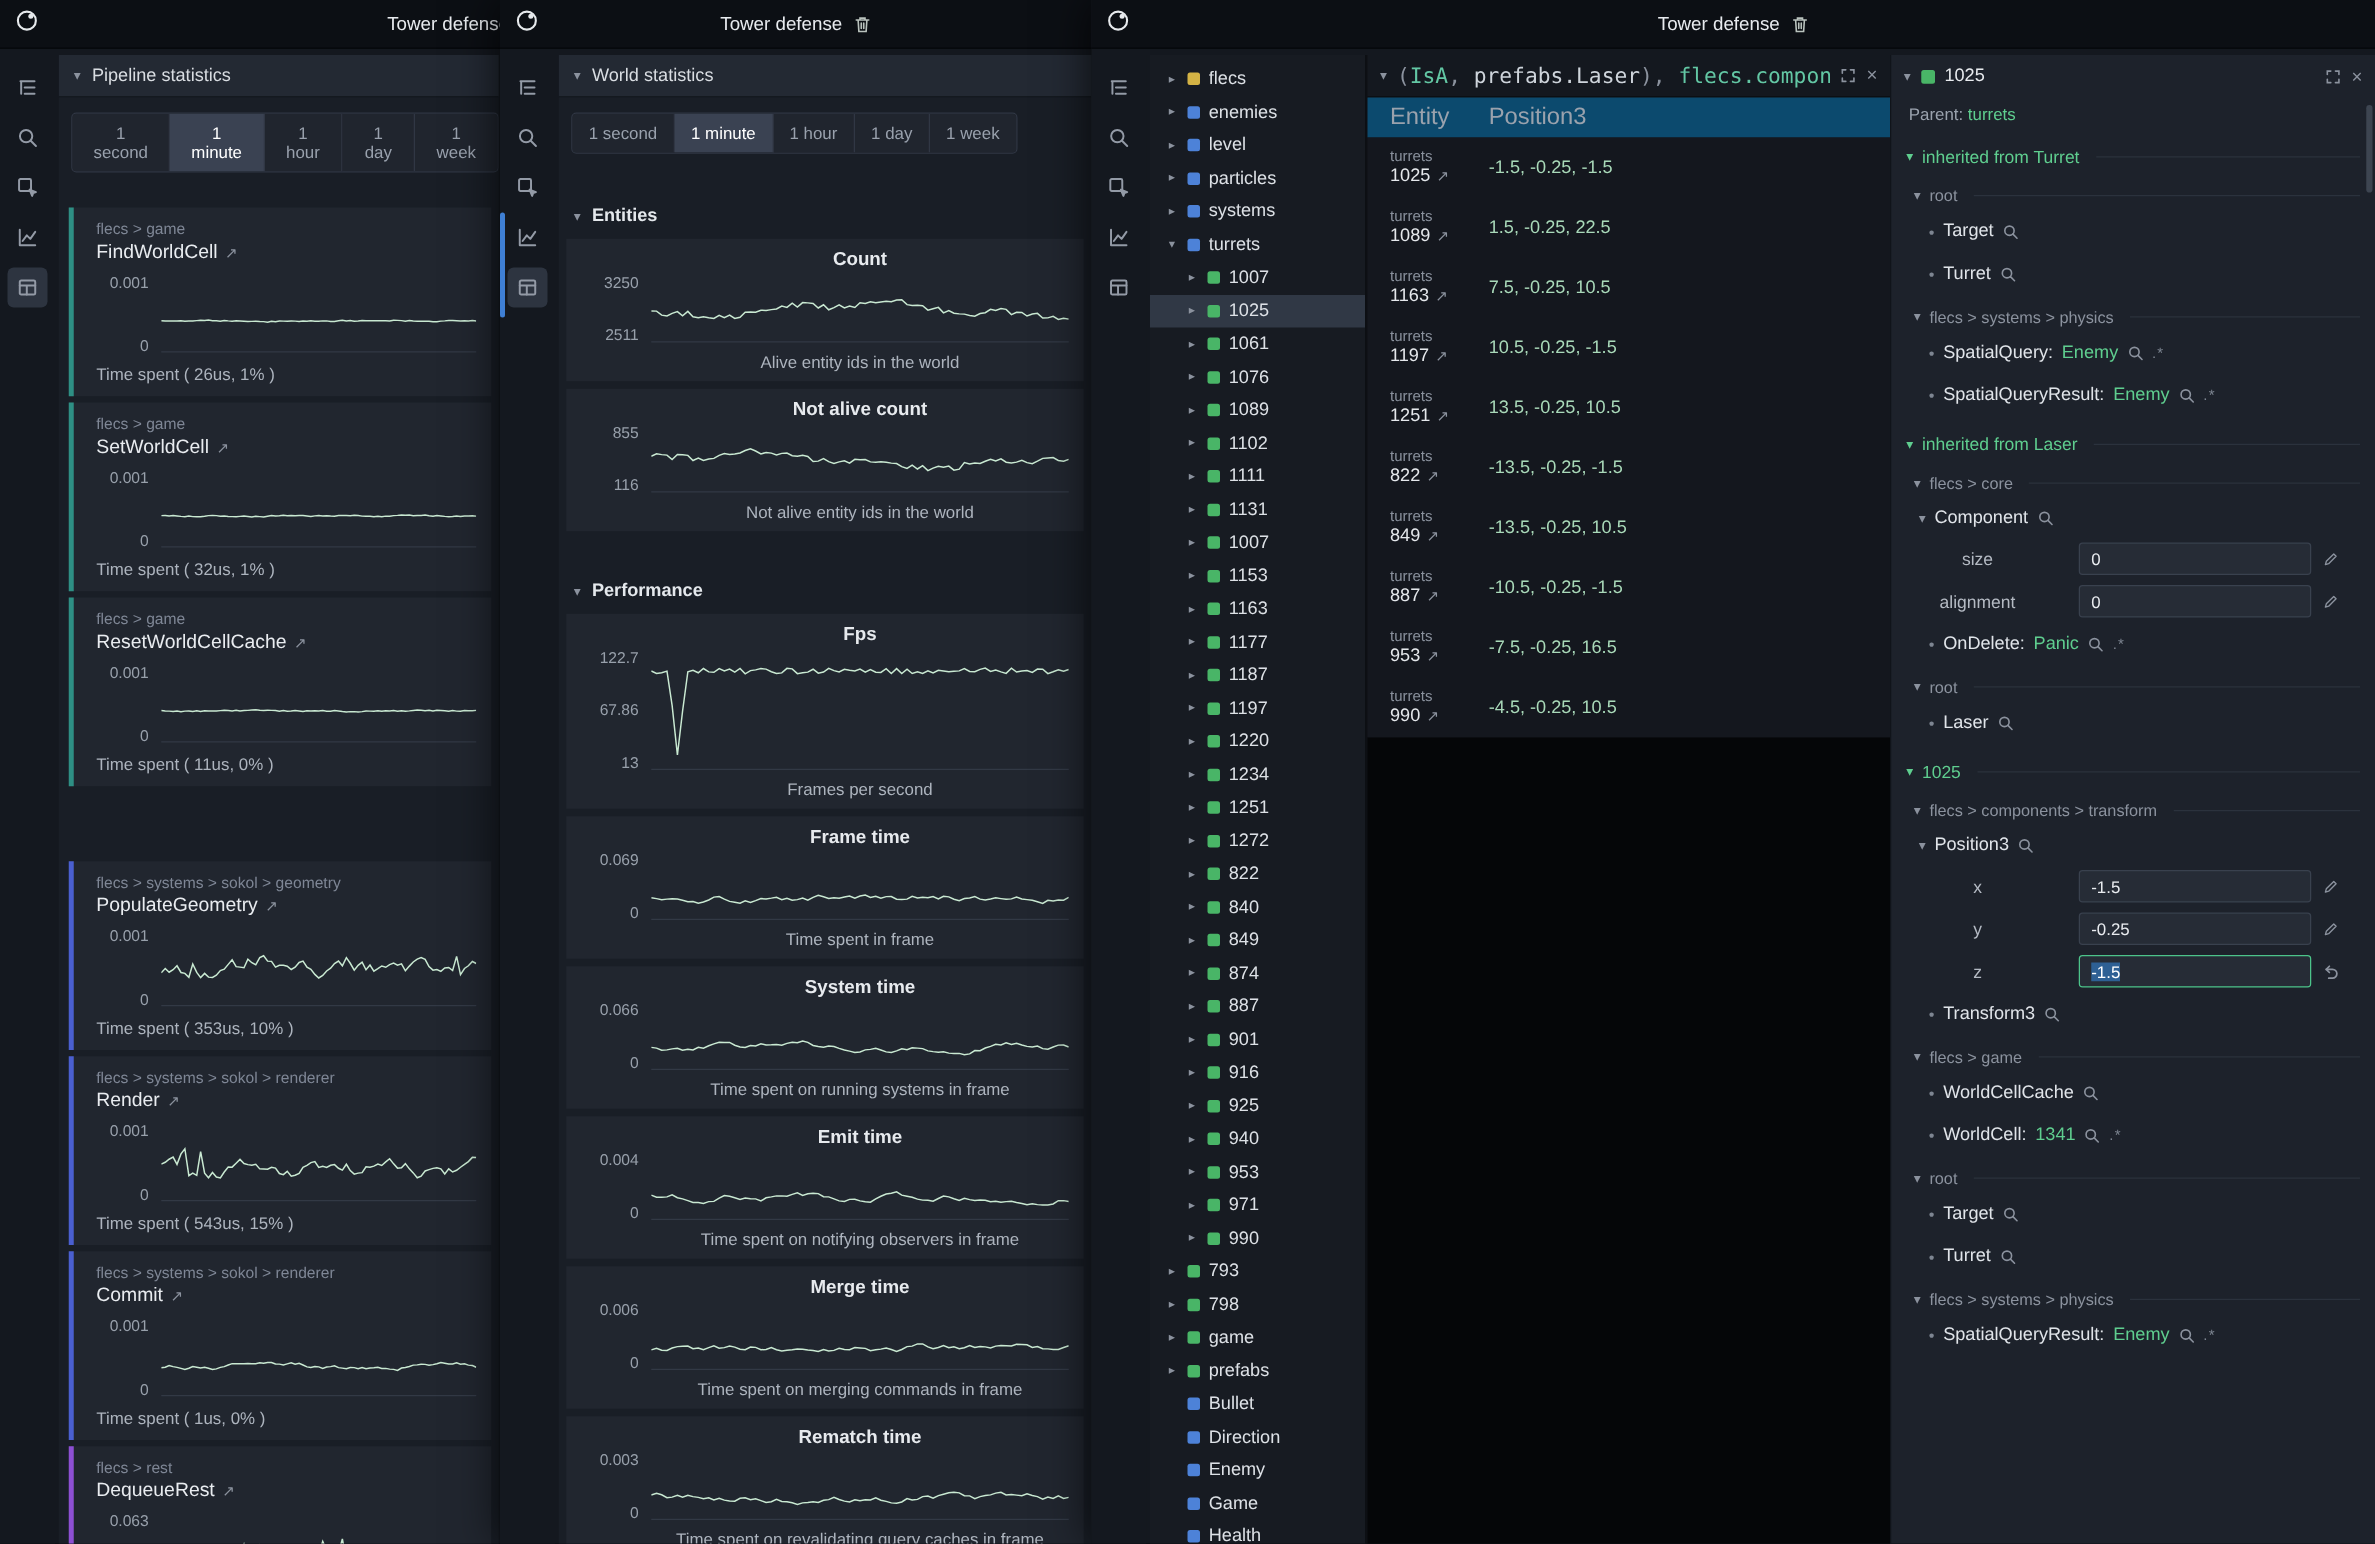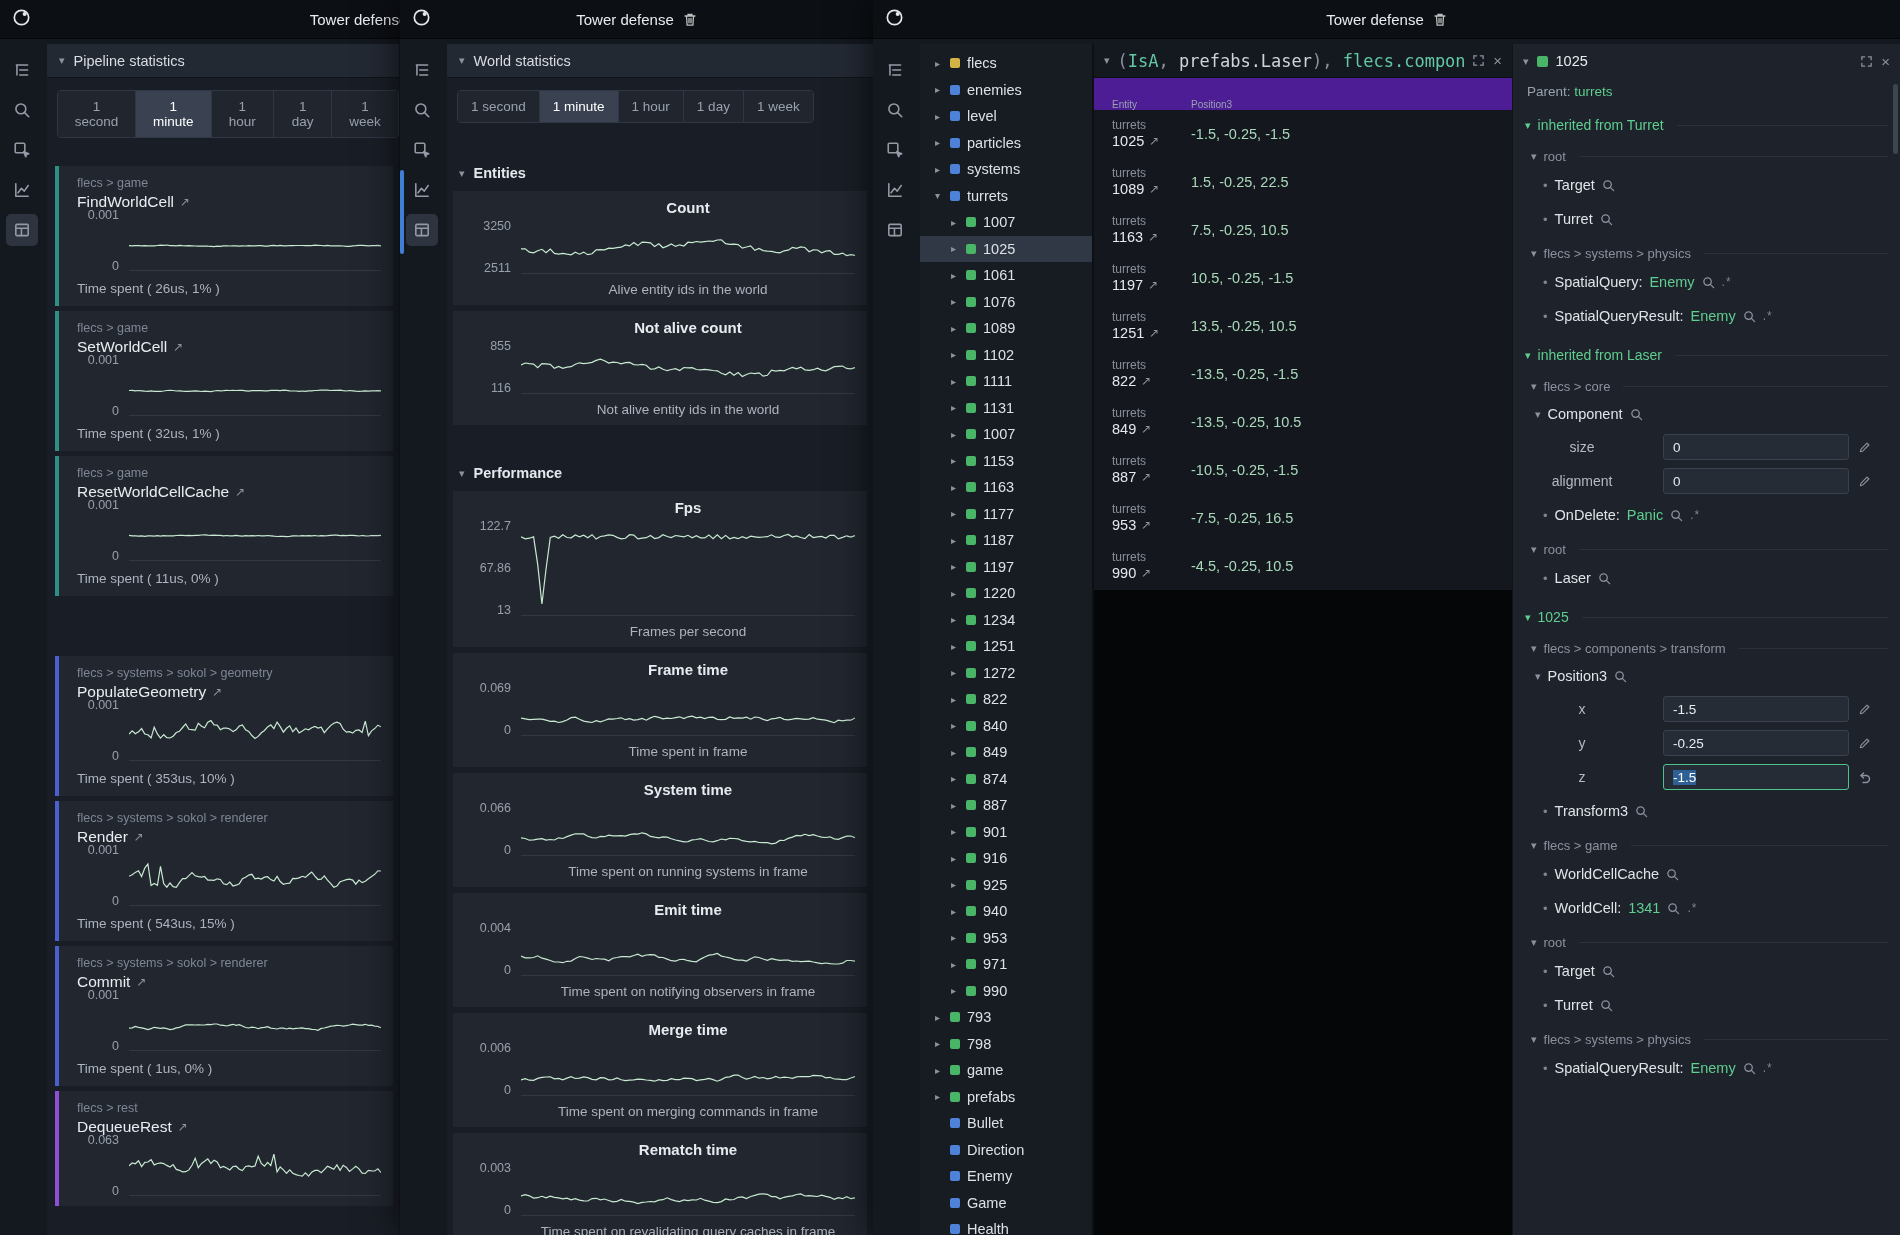--- a/index.html
+++ b/index.html
@@ -28,21 +28,21 @@
 .tab{appearance:none;border:none;font-family:inherit;padding:8px 13px;font-size:13.5px;color:#99a1ad;background:#20252e;border-right:1px solid #303744;cursor:pointer}
 .tab:last-child{border-right:none}
 .tab.active{background:#3a4252;color:#fff}
 
 .sys-card{position:relative;background:#21262f;margin:0 6px 5px 8px;padding:10px 12px 10px 22px}
 .sys-card.gap-before{margin-top:60px}
 .strip{position:absolute;left:0;top:0;bottom:0;width:4px}
 .crumbs{font-size:12.5px;color:#7e8695}
 .sys-name{font-size:15.5px;color:#e9ecf0;margin-top:3px;display:flex;align-items:center;gap:6px;width:max-content;cursor:pointer}
 .ext{color:#8b929e;font-size:12px}
-.chart-row{display:flex;margin-top:1px}
+.chart-row{display:flex;margin-top:12px}
 .ylabels{width:52px;position:relative;flex:none}
 .ylab{position:absolute;right:10px;font-size:12.5px;color:#98a0ab;white-space:nowrap}
 .ylab.top{top:-4px}.ylab.mid{top:50%;margin-top:-8px}.ylab.bot{bottom:-2px}
 .spark-wrap{flex:1;position:relative;border-bottom:1px solid #323945;min-width:0}
 .spark{display:block;width:100%}
 .card-caption{text-align:left;font-size:13.5px;color:#adb4be;margin-top:10px;white-space:nowrap;overflow:hidden}
 
 .w-section{display:flex;align-items:center;gap:9px;padding:14px 12px 10px;font-size:14.5px;font-weight:700;color:#e4e8ec}
 .w-section.gap{margin-top:26px}
 .w-card{display:flex;background:#21262f;margin:0 6px 6px;padding:8px 12px}
@@ -57,21 +57,21 @@
 .t-row.lvl1{padding-left:28px}
 .t-row.selected{background:#303845}
 .t-chev{width:11px;color:#8b929e;font-size:10px;flex:none;text-align:center}
 .t-sq{width:10px;height:10px;border-radius:2px;flex:none}
 
 .qpanel{width:419px;flex:none;display:flex;flex-direction:column;background:#101318;border-left:1px solid #0c0f13}
 .q-head{height:34px;flex:none;display:flex;align-items:center;gap:8px;padding:0 10px;background:#14181f;border-bottom:1px solid #0a0d11}
 .q-expr{flex:1;font-family:"DejaVu Sans Mono",monospace;font-size:17px;white-space:nowrap;overflow:hidden;cursor:text}
 .c-keyword{color:#63c7a4}.c-ident{color:#ced4db}.c-punct{color:#8b929e}
 .hicon{color:#8b929e;display:flex;align-items:center;cursor:pointer;font-size:15px;line-height:1}
-.q-cols{display:flex;align-items:flex-end;height:32px;font-size:10px;color:#9aa2ad;background:#4c1d95;padding-left:18px}
+.q-cols{display:flex;align-items:center;height:32px;font-size:19px;color:#9aa2ad;background:#0c4a6e;padding-left:18px}
 .q-cols .c1{width:79px}
 .q-rows{background:#14171e}
 .q-row{display:flex;align-items:center;height:48px;padding-left:18px;cursor:pointer}
 .q-e{width:79px;flex:none}
 .q-parent{font-size:12px;color:#8a919d;line-height:14px}
 .q-id{font-size:14.5px;color:#e5e8ec;line-height:18px;display:flex;gap:5px;align-items:center}
 .q-val{font-size:14.5px;color:#a9d9b9;white-space:nowrap}
 .q-canvas{flex:1;background:#050608}
 
 .inspector{flex:1;background:#1d222b;border-left:1px solid #10141a;display:flex;flex-direction:column;position:relative;overflow:hidden}

